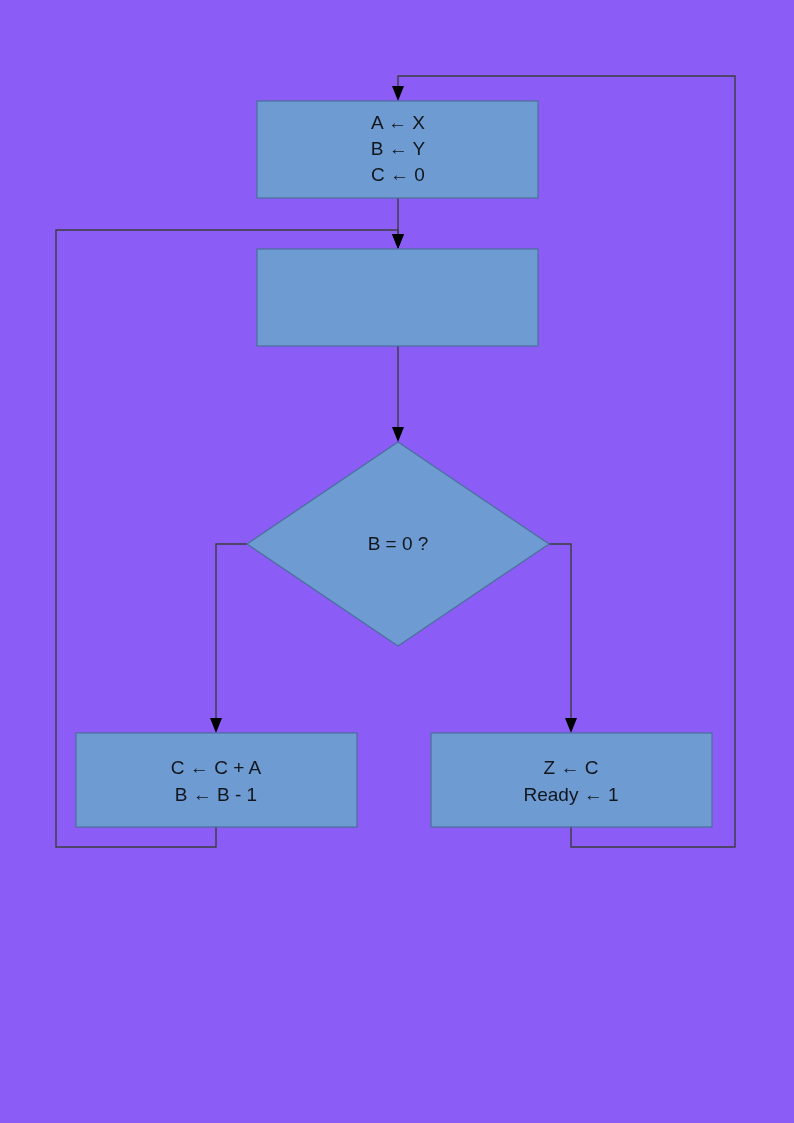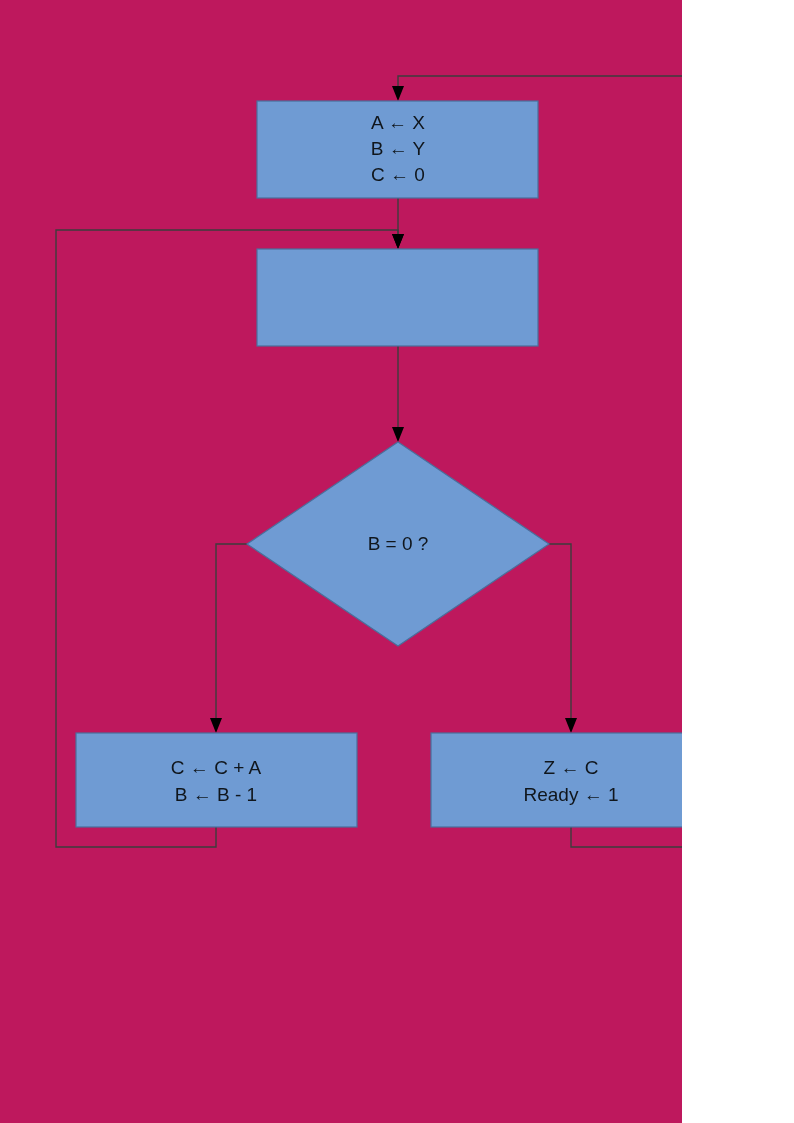--- a/index.html
+++ b/index.html
@@ -6,23 +6,23 @@
   html, body {
     margin: 0;
     padding: 0;
     background: #ffffff;
   }
   body {
     font-family: "Liberation Sans", sans-serif;
   }
   #canvas {
     position: relative;
-    width: 682px;
+    width: 794px;
     height: 1123px;
-    background: #be185d;
+    background: #8b5cf6;
     overflow: hidden;
   }
   #flow-svg {
     position: absolute;
     left: 0;
     top: 0;
     width: 794px;
     height: 1123px;
     display: block;
   }

